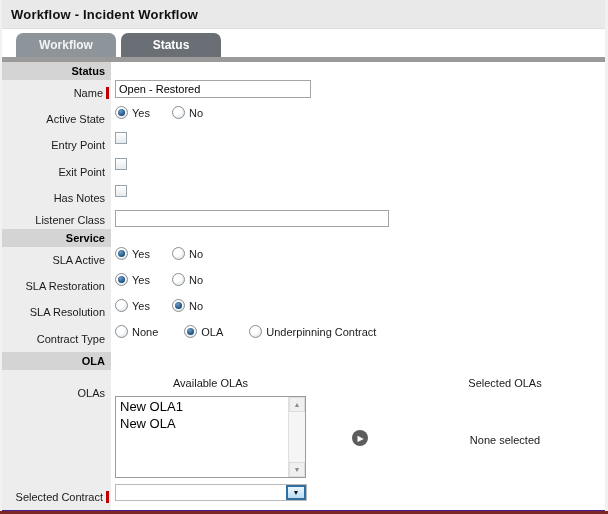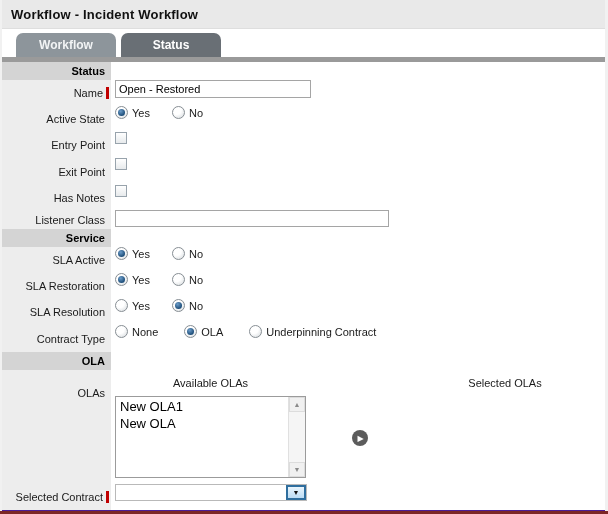--- a/index.html
+++ b/index.html
@@ -246,20 +246,21 @@
             <div>New OLA</div>
           </div>
           <div class="sbar">
             <div class="sbtn">▲</div>
             <div class="sbtn">▼</div>
           </div>
         </div>
         <div class="movebtn">
           <span>▶</span>
         </div>
+        <div class="none-sel">None selected</div>
       </div>
     </div>
 
     <div class="row h26">
       <div class="lbl w-req">
         <span>Selected Contract</span>
         <span class="req"></span>
       </div>
       <div class="ctl">
         <div class="combo">

